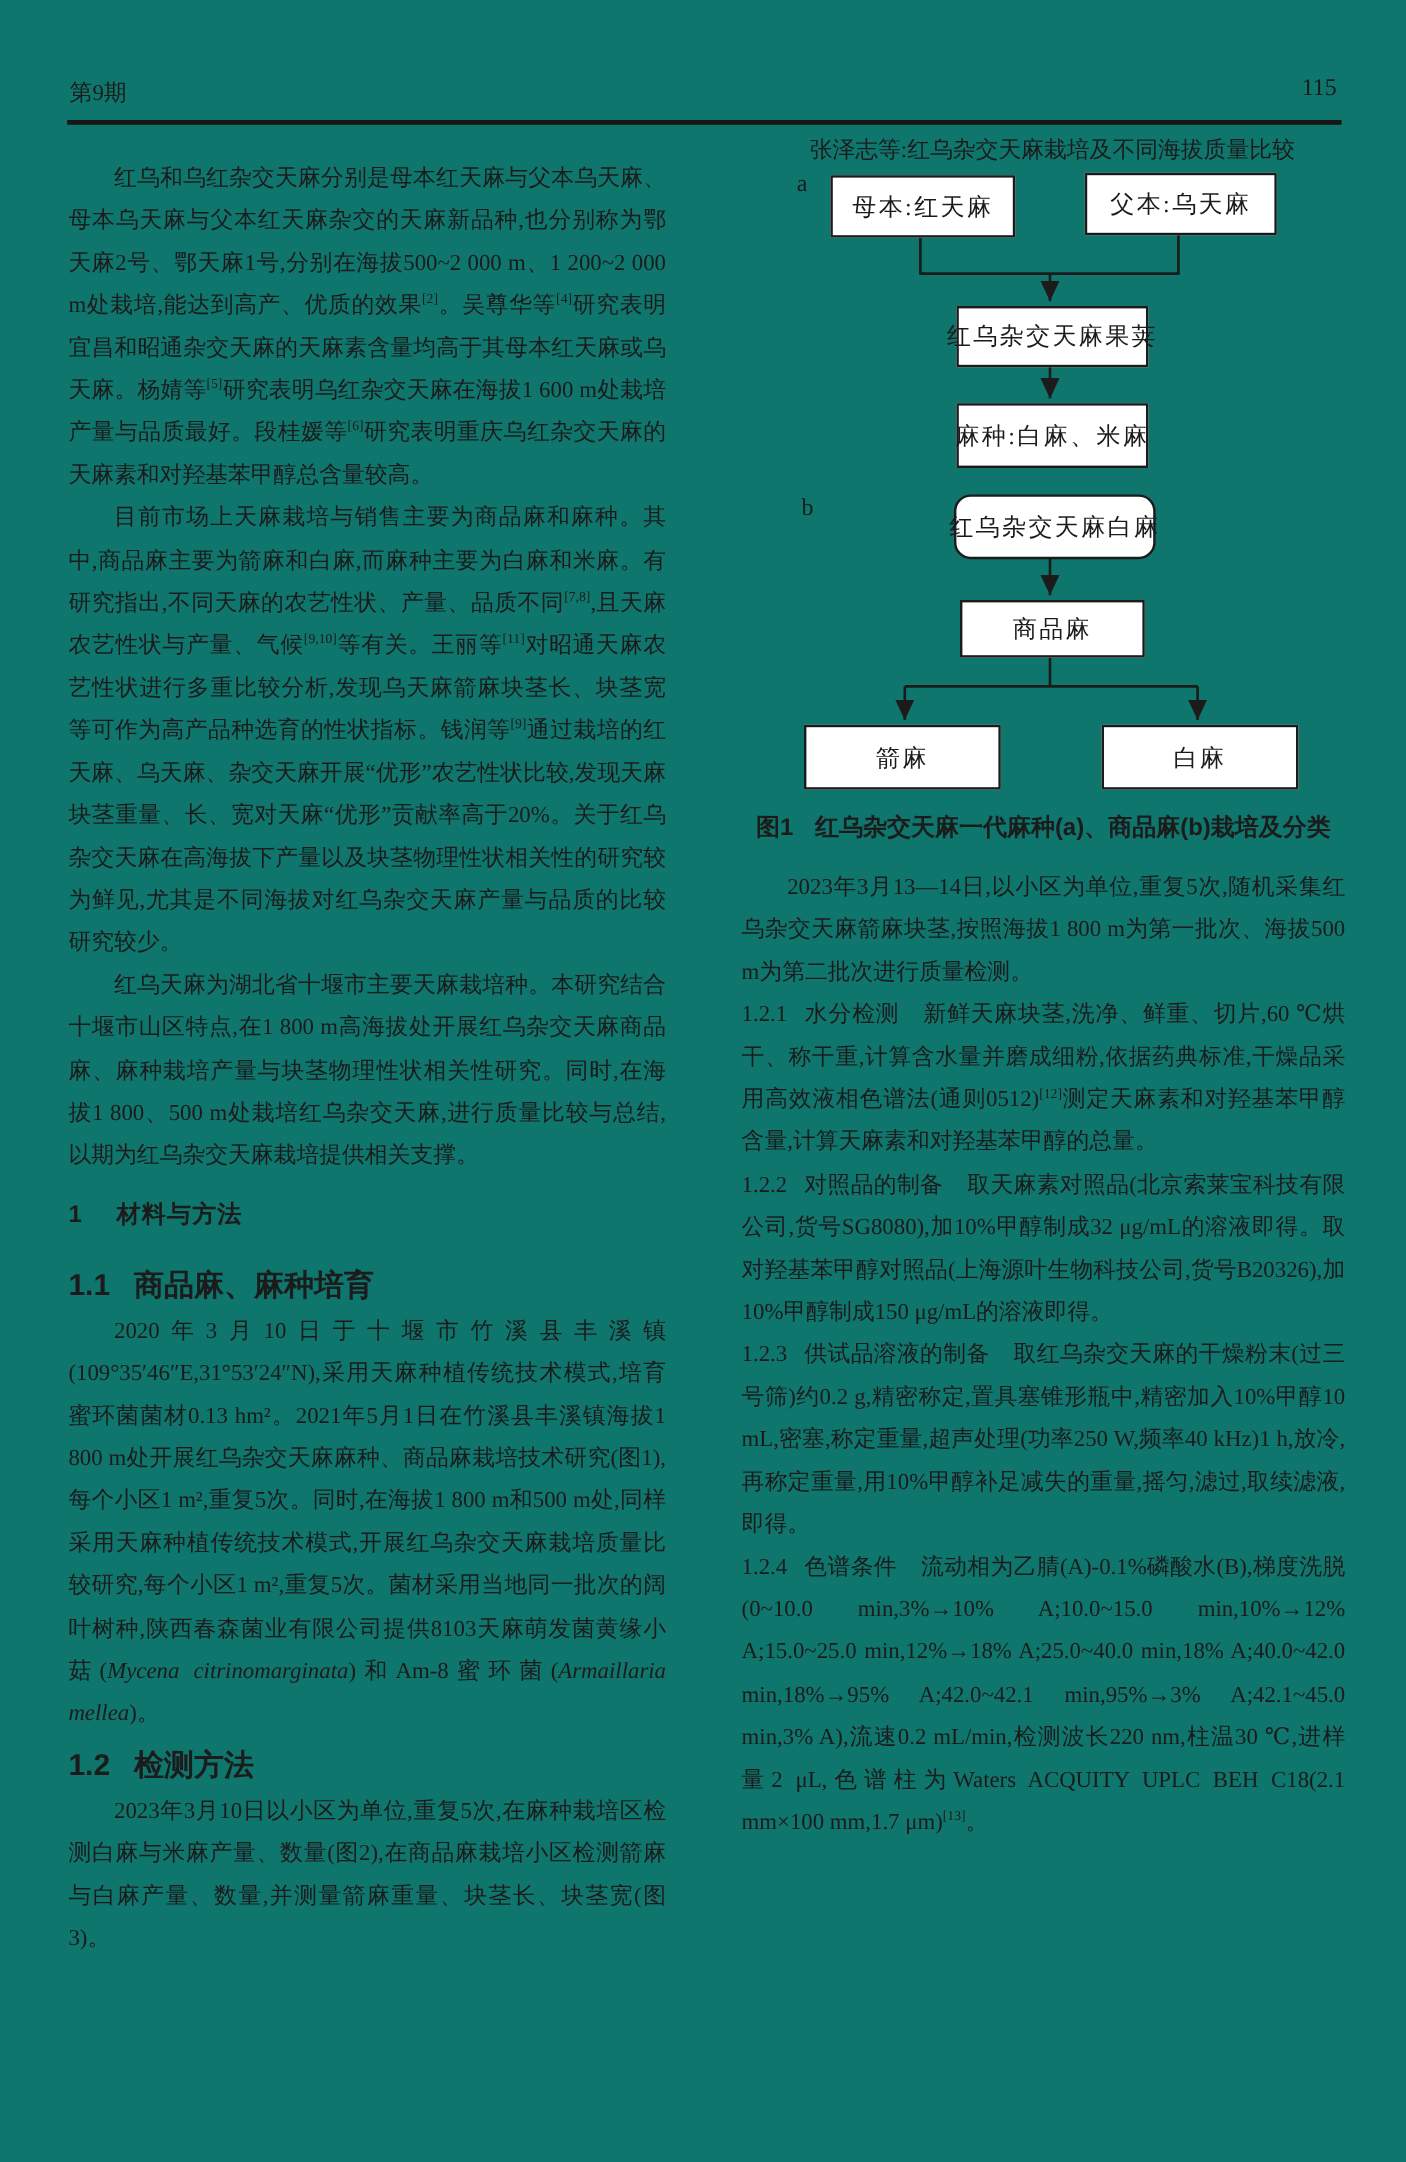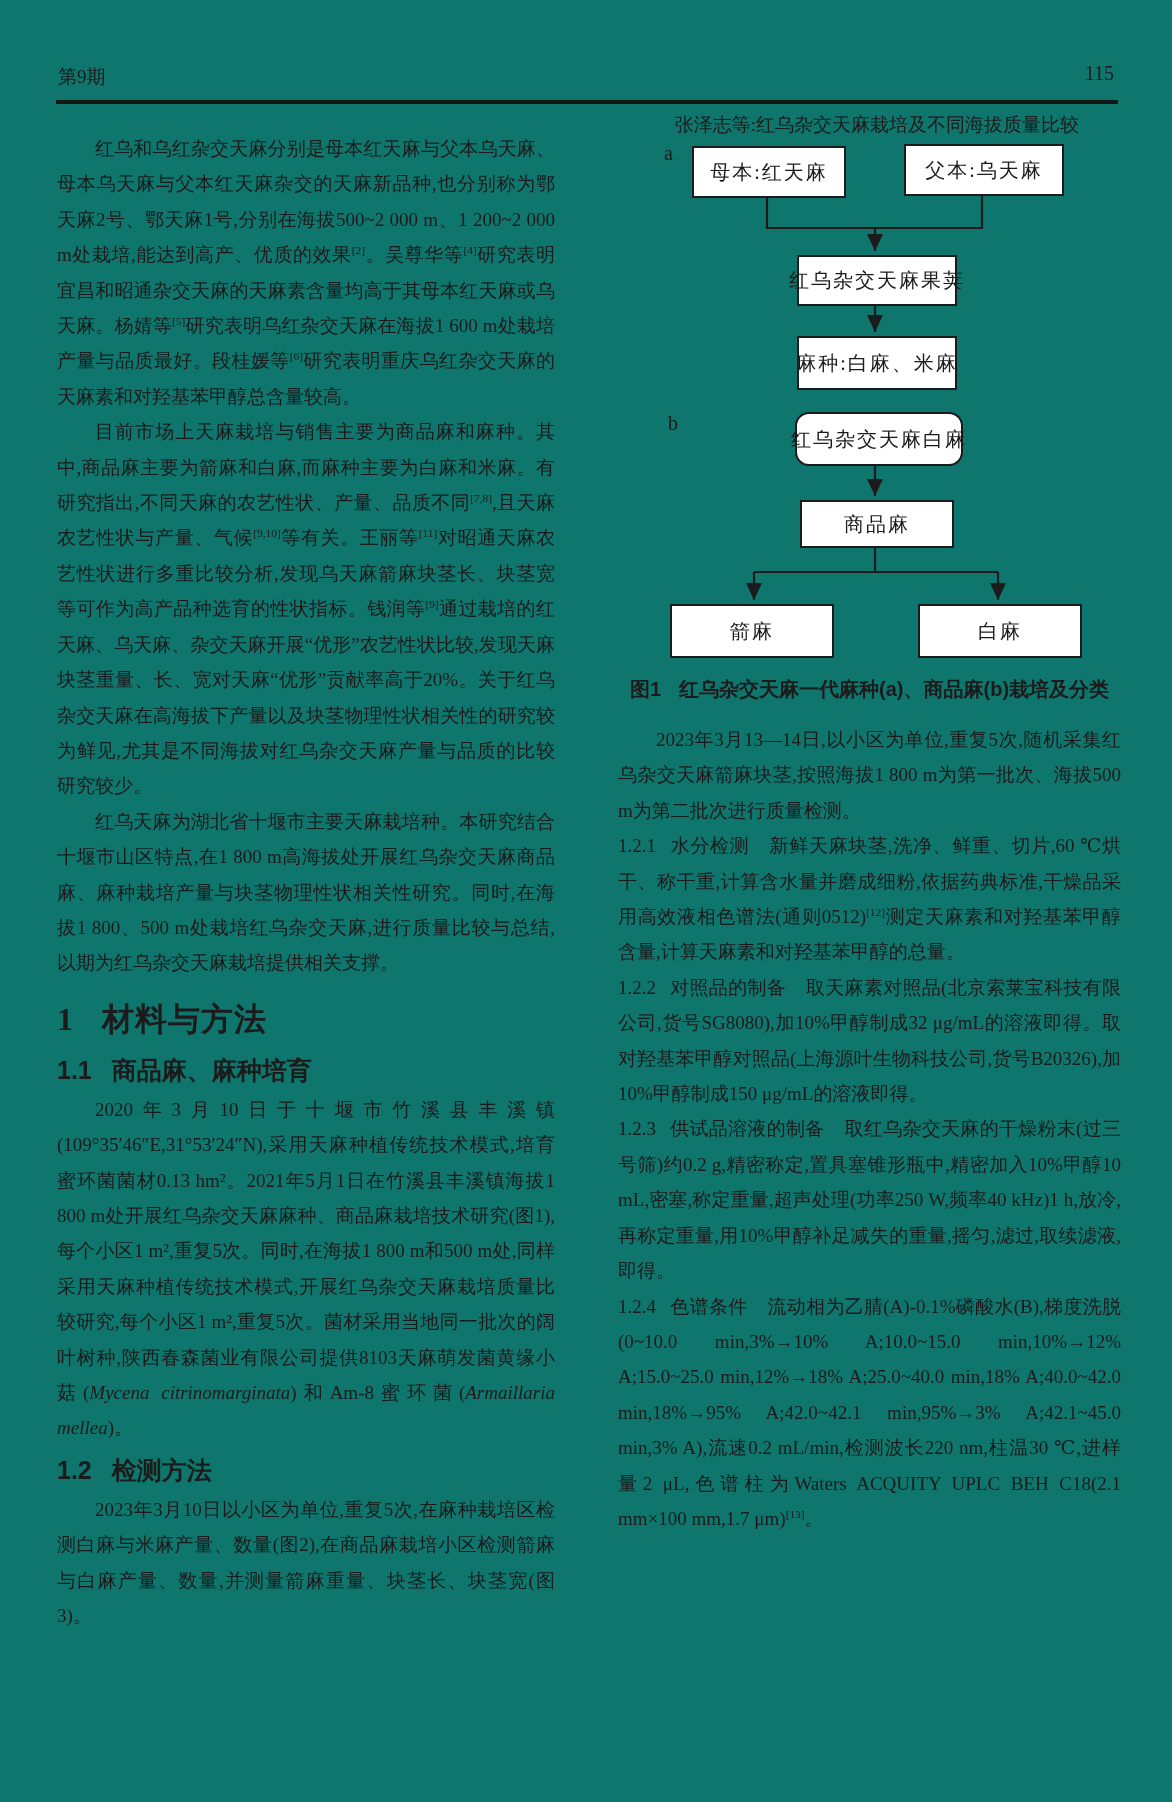--- a/index.html
+++ b/index.html
@@ -14,22 +14,22 @@
   .hdr-page{position:absolute;right:58px;top:62px;font-size:20px;}
   .hdr-rule{position:absolute;left:56px;right:54px;top:100px;height:4px;background:#161616;}
   
   .col-left{position:absolute;left:57px;top:131px;width:498px;}
   .col-right{position:absolute;left:618px;top:120px;width:503px;}
   p.body{margin:0;font-size:19px;line-height:35.4px;text-align:justify;}
   p.indent{text-indent:2em;}
   sup{font-size:0.60em;line-height:0;}
   em{font-style:italic;}
   
-  .sec1{margin:17px 0 12px 0;font-family:Liberation Serif, serif;
-        font-weight:700;font-size:32px;letter-spacing:1px;}
+  .sec1{margin:17px 0 29px 0;font-family:Liberation Sans, sans-serif;
+        font-weight:700;font-size:20px;letter-spacing:1px;}
   .sec1 .num{margin-right:28px;}
   .sec2{margin:8px 0 5px 0;font-family:"Liberation Sans","DejaVu Sans",sans-serif;
         font-weight:700;font-size:25px;}
   .sec2 .num{margin-right:20px;}
   .it-num{margin-right:14px;}
   .it-title{font-family:"Liberation Sans","DejaVu Sans",sans-serif;margin-right:20px;}
   
   .figure{position:relative;height:602px;}
   .fbox{position:absolute;border:2px solid #1b1b1b;background:#fff;
         display:flex;align-items:center;justify-content:center;

